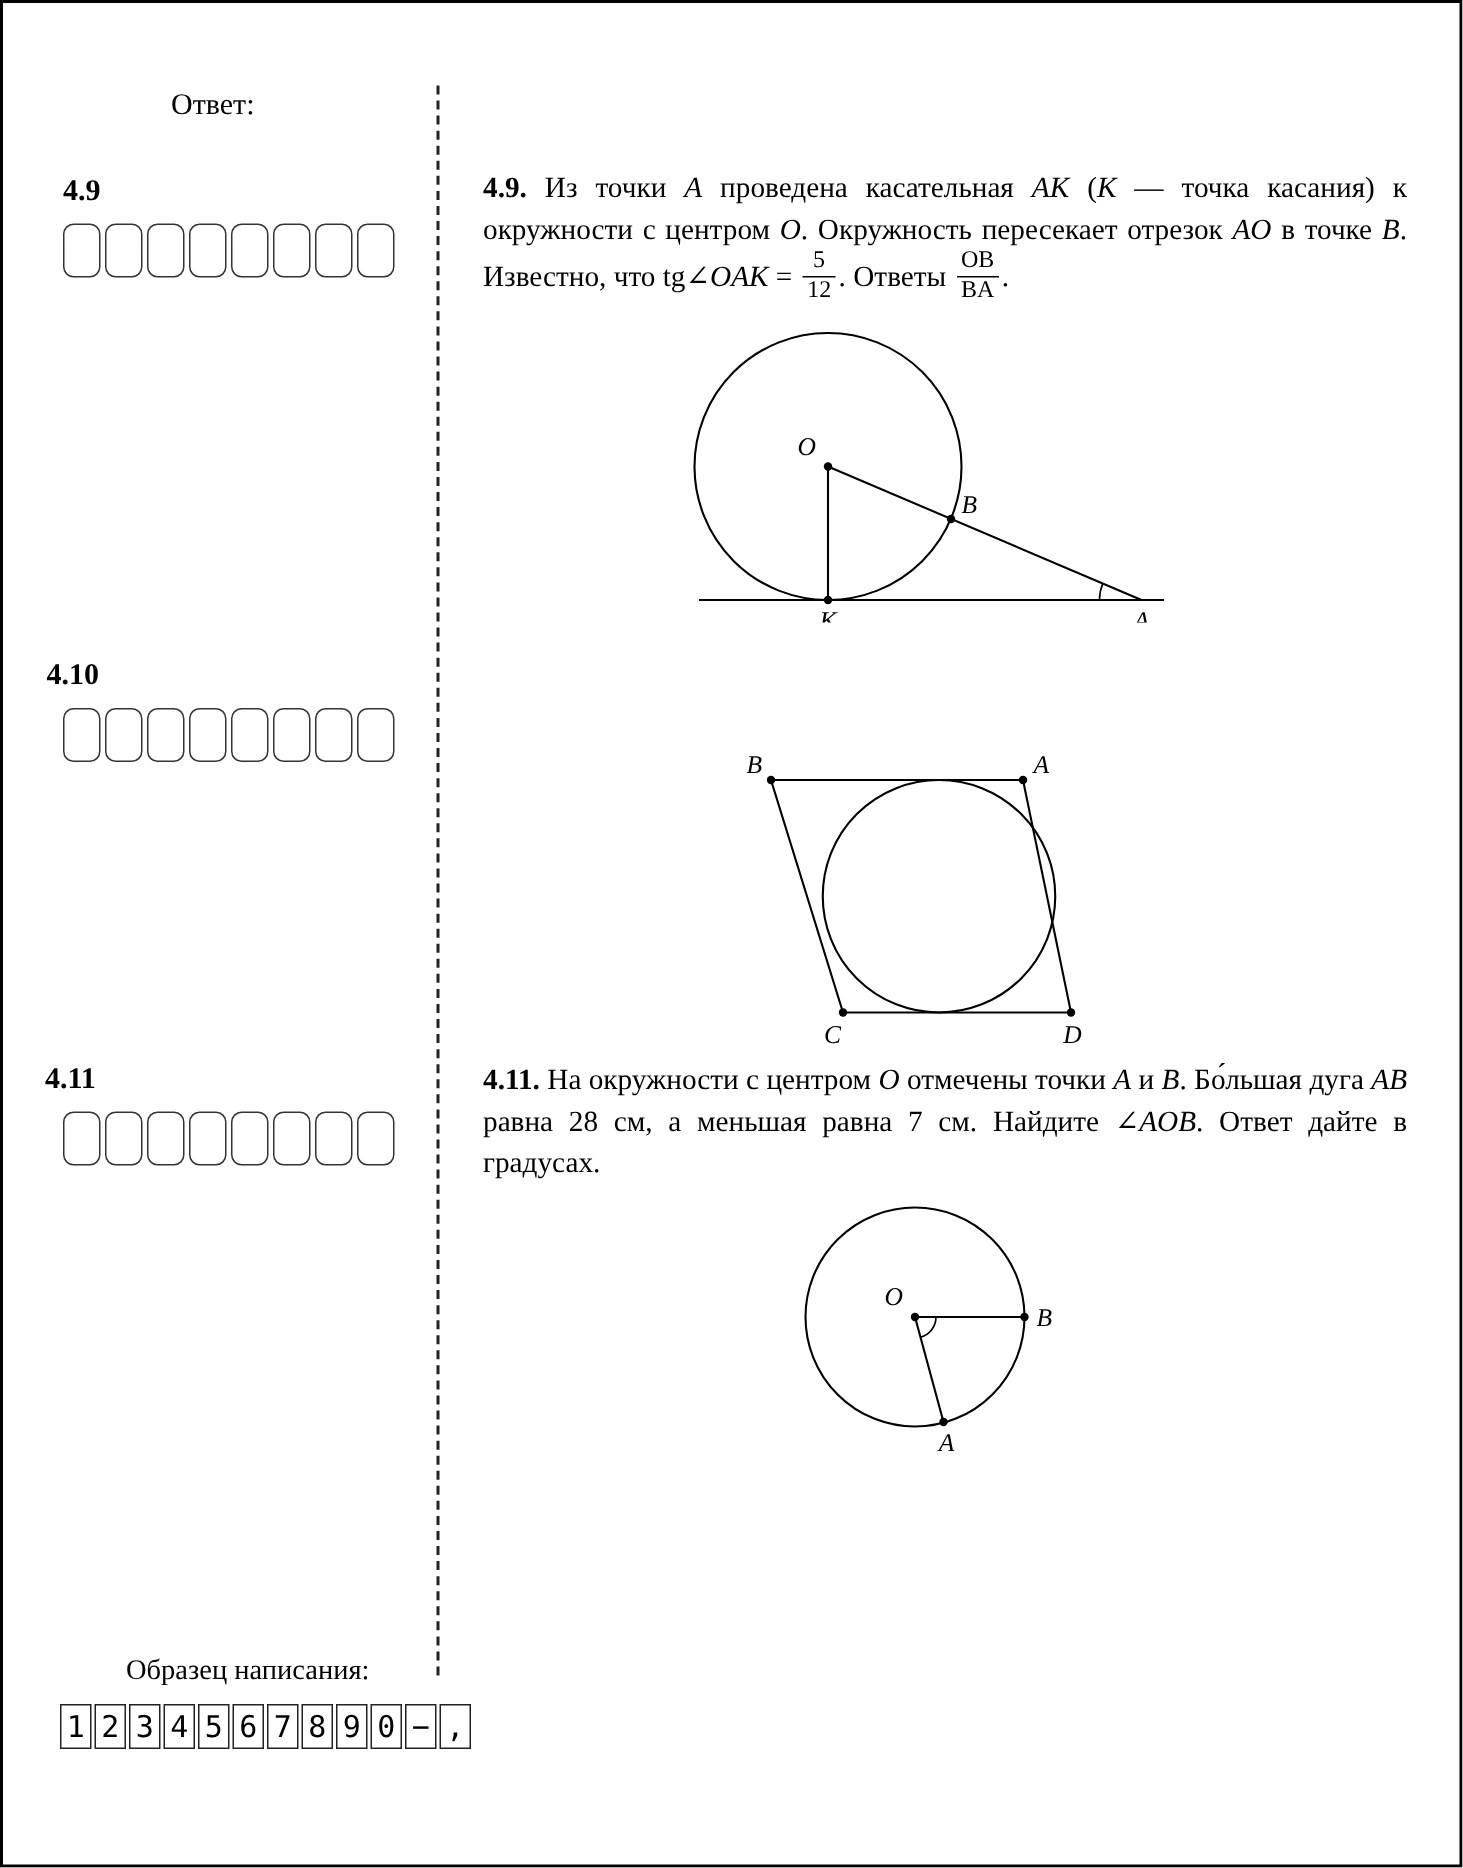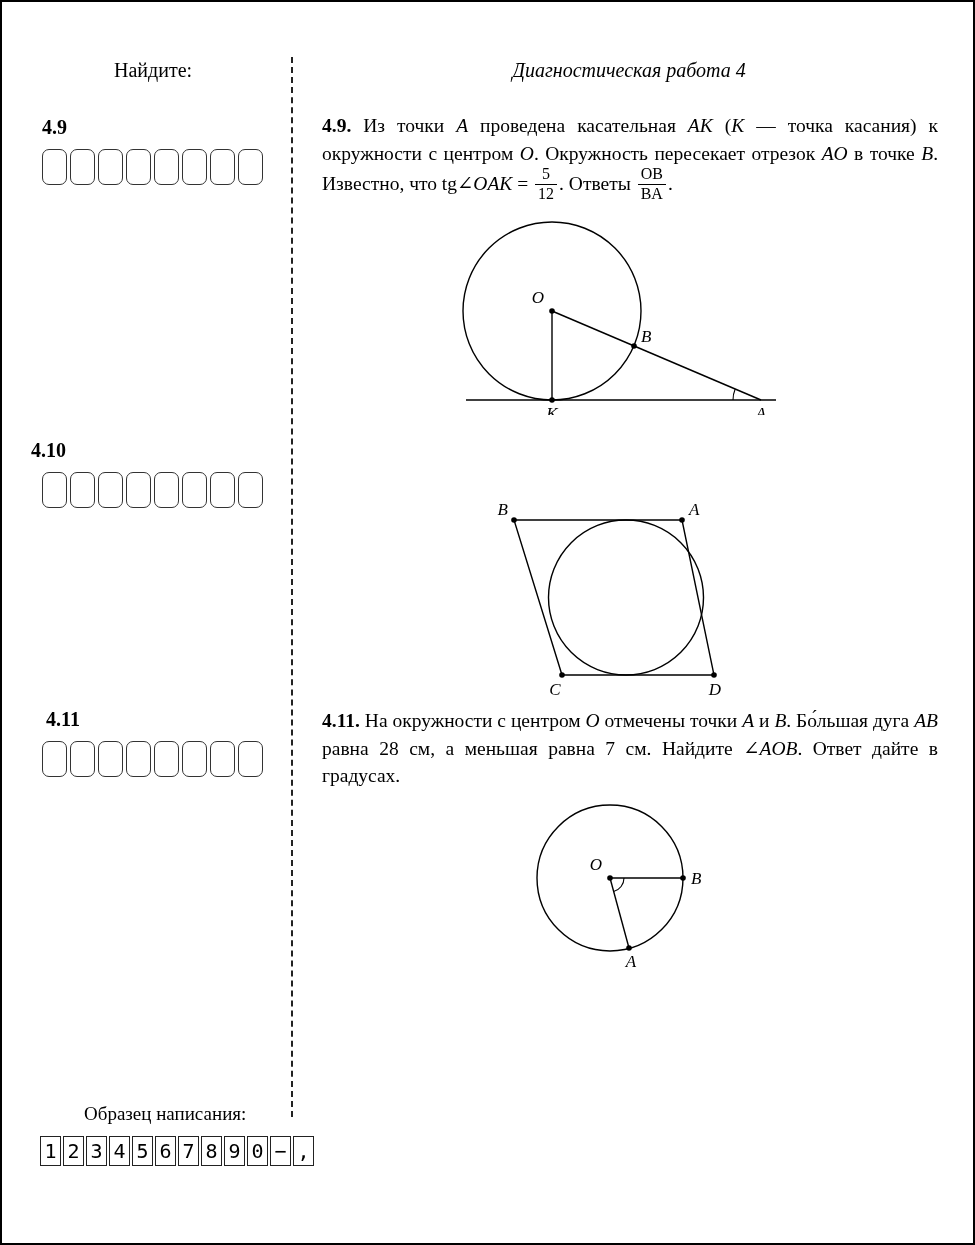--- a/index.html
+++ b/index.html
@@ -31,22 +31,21 @@
   .sample-label{left:82px;top:1101px;font-size:19px;}
   .sample-row{left:38px;top:1134px;display:flex;gap:2px;}
   .char-cell{width:21px;height:30px;border:1.5px solid #222;box-sizing:border-box;display:flex;align-items:center;justify-content:center;font-family:"DejaVu Sans Mono",monospace;font-size:20px;}
   .page-number{left:320px;top:1146px;width:614px;text-align:center;font-size:19px;}
 </style>
 </head>
 <body>
 
 <div class="page">
 
-  <div class="abs answers-header">Найдите:</div>
-  <div class="abs work-title">Диагностическая работа 4</div>
+  <div class="abs answers-header">Ответ:</div>
   <div class="abs divider"></div>
 
   <div class="abs ans-num" style="left:40px;top:114px;">4.9</div>
   <div class="abs cells-row" style="left:40px;top:147px;">
       <div class="ans-cell"></div>
       <div class="ans-cell"></div>
       <div class="ans-cell"></div>
       <div class="ans-cell"></div>
       <div class="ans-cell"></div>
       <div class="ans-cell"></div>
@@ -59,21 +58,21 @@
       <div class="ans-cell"></div>
       <div class="ans-cell"></div>
       <div class="ans-cell"></div>
       <div class="ans-cell"></div>
       <div class="ans-cell"></div>
       <div class="ans-cell"></div>
       <div class="ans-cell"></div>
       <div class="ans-cell"></div>
     </div>
 
-  <div class="abs ans-num" style="left:44px;top:706px;">4.11</div>
+  <div class="abs ans-num" style="left:28px;top:706px;">4.11</div>
   <div class="abs cells-row" style="left:40px;top:739px;">
       <div class="ans-cell"></div>
       <div class="ans-cell"></div>
       <div class="ans-cell"></div>
       <div class="ans-cell"></div>
       <div class="ans-cell"></div>
       <div class="ans-cell"></div>
       <div class="ans-cell"></div>
       <div class="ans-cell"></div>
     </div>

